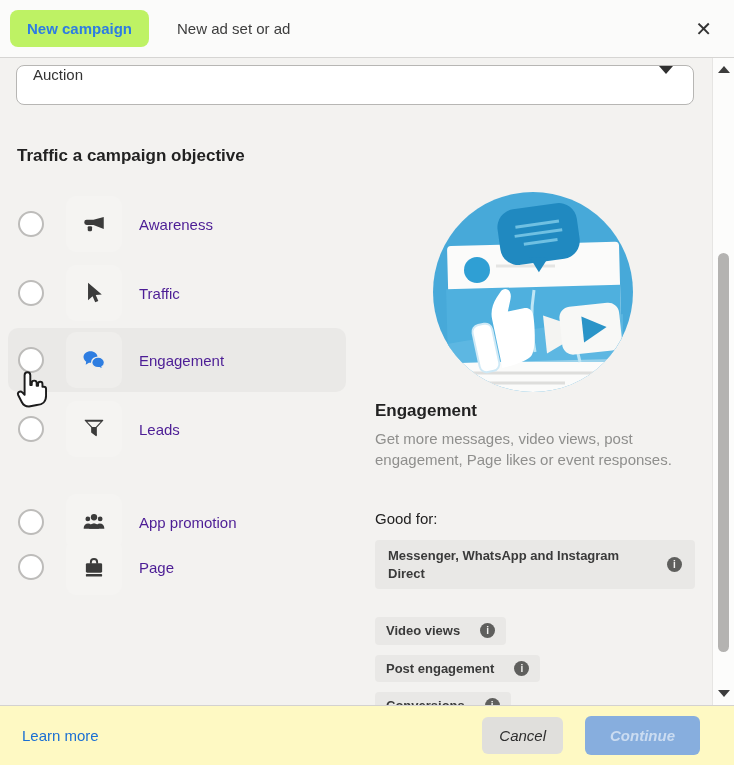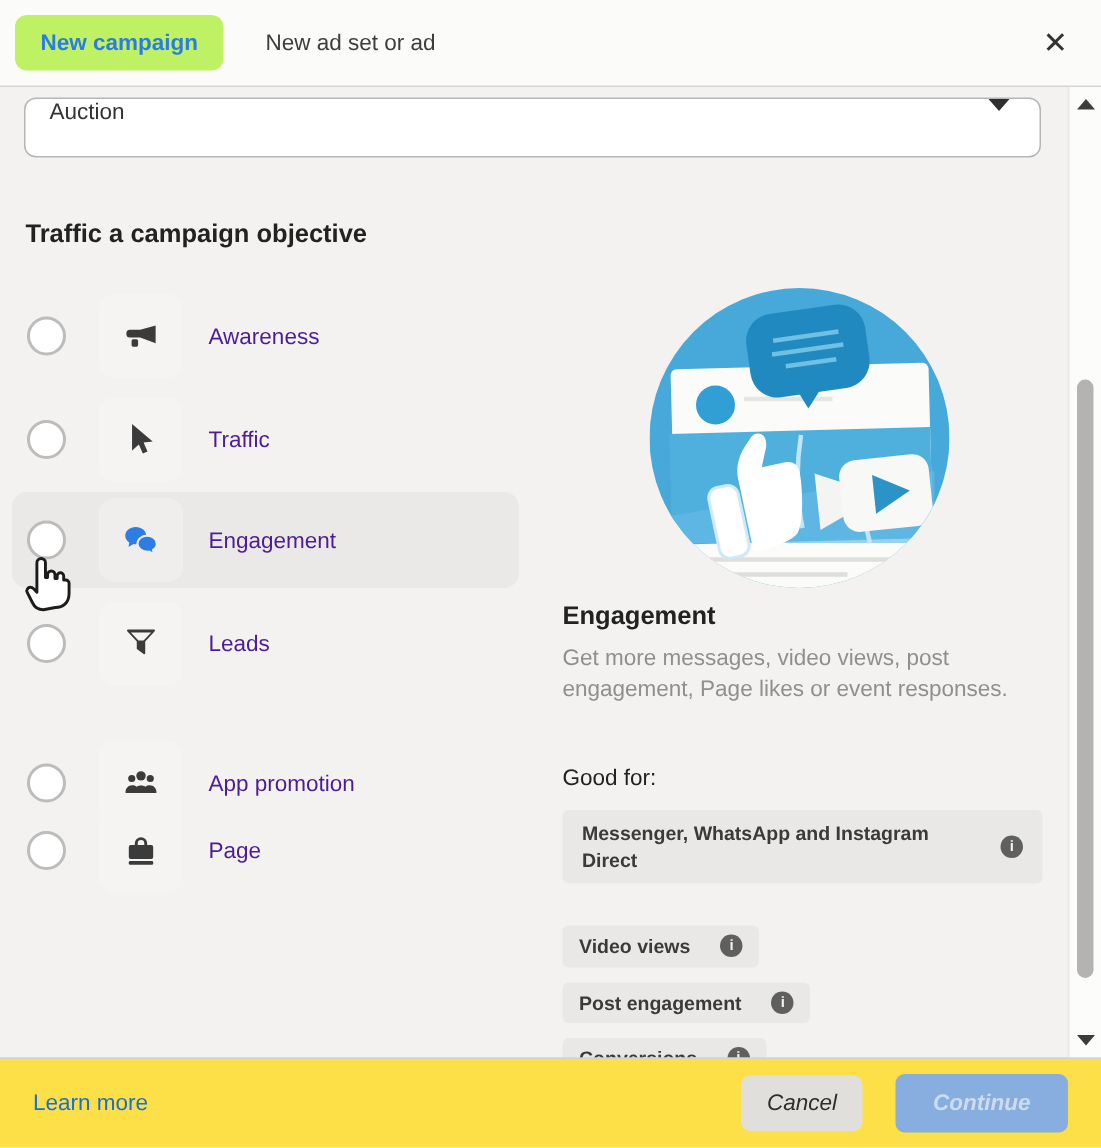--- a/index.html
+++ b/index.html
@@ -117,22 +117,22 @@
   .scroll-up { top:8px; border-bottom:7px solid #3c3c3c; }
   .scroll-down { bottom:8px; border-top:7px solid #3c3c3c; }
   .scroll-thumb {
     position:absolute; left:5px; top:195px; width:11px; height:399px;
     background:#b4b3b1; border-radius:6px; cursor:grab;
   }
 
   
   .footer {
     position:absolute; left:0; bottom:0; width:734px; height:60px;
-    background:#fde047; border-top:1px solid #d3d2d0;
-    display:flex; align-items:center; padding:0 22px 0 22px;
+    background:#fef9c3; border-top:1px solid #d3d2d0;
+    display:flex; align-items:center; padding:0 34px 0 22px;
   }
   .learn-more { color:#1b6fd3; font-size:15px; cursor:pointer; }
   .btn {
     border:none; border-radius:6px; font-size:15px; font-weight:bold;
     font-family:"Liberation Sans", sans-serif; cursor:pointer;font-style:italic;
   }
   .btn-cancel { margin-left:auto; background:#e0dfdc; color:#2e2e2e; padding:10px 17px; font-weight:normal; }
   .btn-continue { margin-left:22px; background:#87aede; color:#cbdcf1; padding:11px 25px; }
 </style>
 </head>

